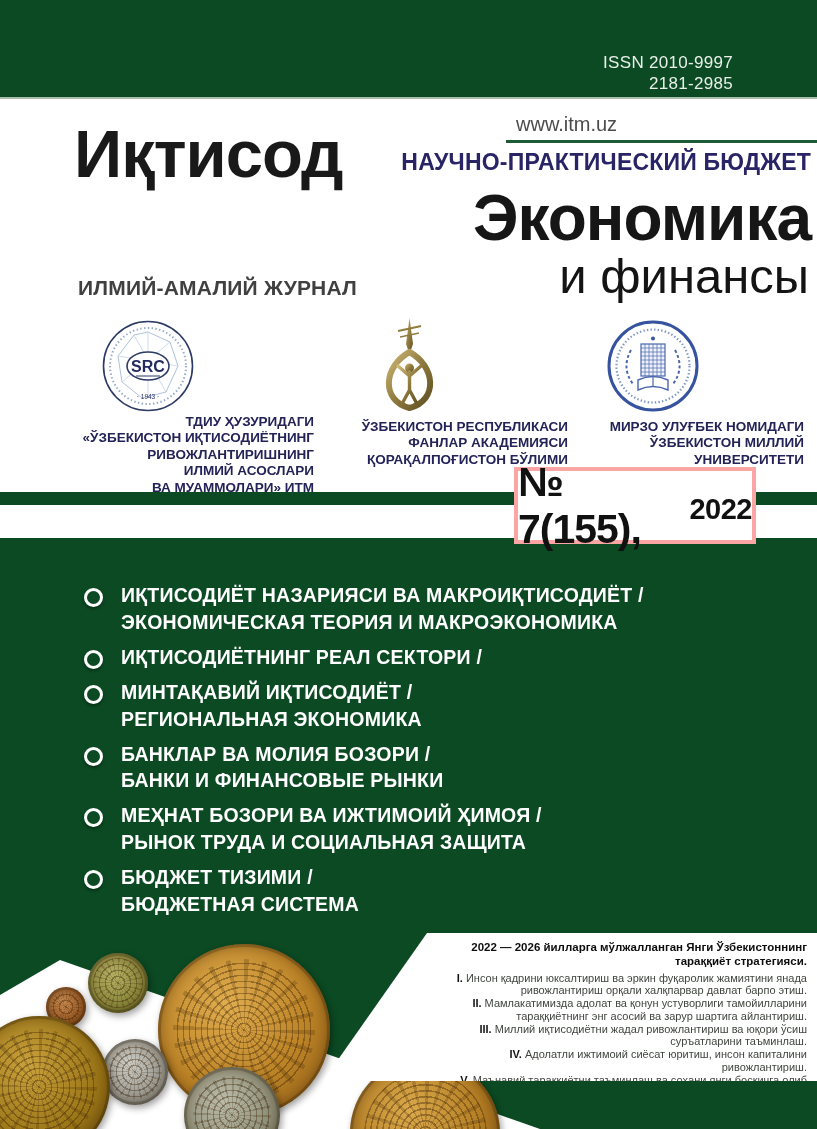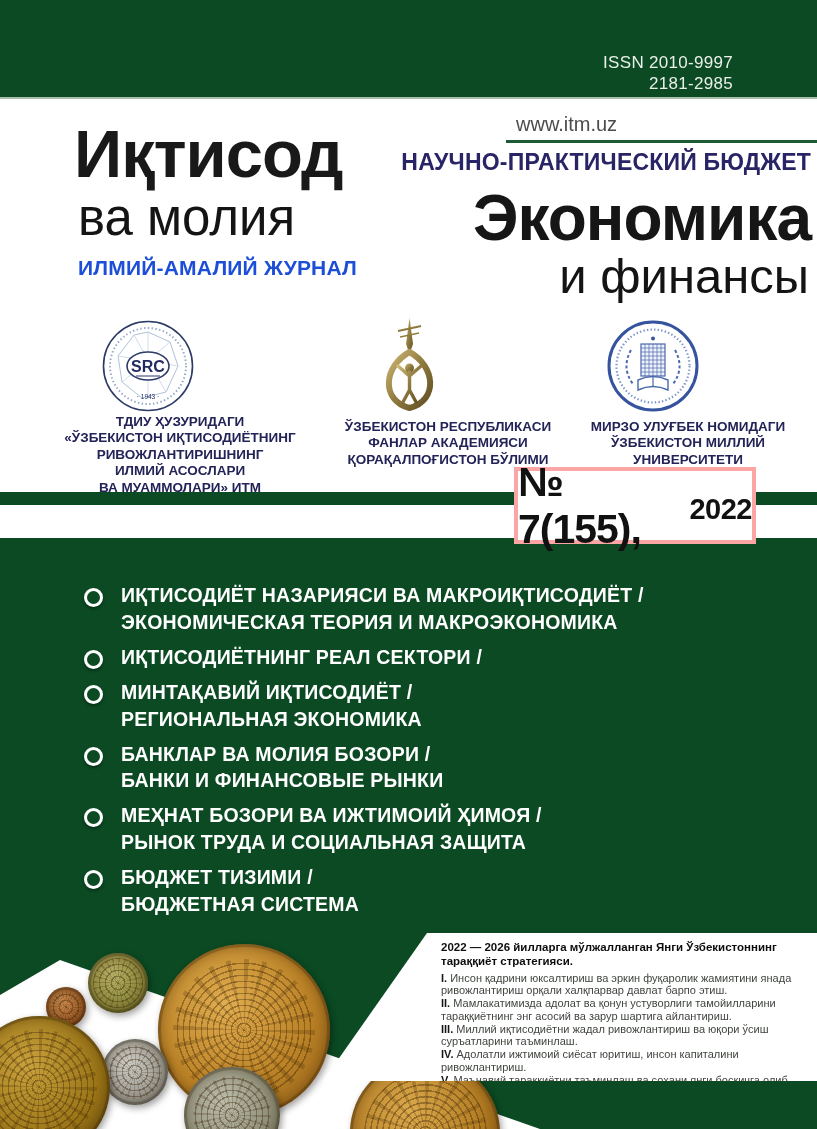--- a/index.html
+++ b/index.html
@@ -7,36 +7,36 @@
     position:relative;width:817px;height:1129px;margin:0 auto;
     background:#fff;overflow:hidden;
     font-family:"Liberation Sans","DejaVu Sans",sans-serif;
   }
   
   .topband{position:absolute;left:0;top:0;width:817px;height:97px;background:#0b4a23;border-bottom:2px solid #a9bfab;text-decoration:underline;}
   .issn{position:absolute;right:84px;top:53px;text-align:right;color:#e9efe9;font-size:17px;line-height:1.22;letter-spacing:.3px;}
   
   .title-uz{position:absolute;left:74px;top:120px;font-size:67px;font-weight:800;color:#191919;letter-spacing:-1px;line-height:1;}
   .title-uz-sub{position:absolute;left:78px;top:192px;font-size:51px;font-weight:400;color:#141414;line-height:1;}
-  .subtitle-uz{position:absolute;left:78px;top:256px;font-size:21px;font-weight:700;color:#1d4ed8;letter-spacing:.2px;}
+  .subtitle-uz{position:absolute;left:78px;top:276px;font-size:21px;font-weight:700;color:#404040;letter-spacing:.2px;}
   .website{position:absolute;left:516px;top:113px;font-size:20px;color:#4c4c4c;}
   .website-line{position:absolute;left:506px;top:140px;width:311px;height:3px;background:#1d5b34;}
   .subtitle-ru{position:absolute;right:6px;top:149px;font-size:23px;font-weight:700;color:#282465;letter-spacing:.2px;}
   .title-ru{position:absolute;right:6px;top:186px;font-size:64px;font-weight:800;color:#161616;letter-spacing:-1px;line-height:1;}
   .title-ru-sub{position:absolute;right:8px;top:252px;font-size:49px;font-weight:400;color:#141414;line-height:1;}
   
   .logo{position:absolute;}
   .logo-src{left:102px;top:320px;width:92px;height:92px;}
   .logo-academy{left:372px;top:316px;width:75px;height:100px;}
   .logo-univ{left:607px;top:320px;width:92px;height:92px;}
   .caption{position:absolute;text-align:center;font-weight:700;color:#232358;font-size:13.5px;line-height:1.22;}
   .cap1{left:46px;top:414px;width:268px;}
   .cap2{left:328px;top:419px;width:240px;}
   .cap3{left:572px;top:419px;width:232px;}
-  .caption span{display:block;}
+  .caption span{display:block;text-align:right;}
   
   .band1{position:absolute;left:0;top:492px;width:817px;height:13px;background:#0b4a23;}
   .issuebox{
     position:absolute;left:514px;top:467px;width:242px;height:77px;z-index:6;
     background:#fff;border:4px solid #fca5a5;box-sizing:border-box;
     display:flex;align-items:center;justify-content:center;gap:8px;color:#111;
   }
   .issue-main{font-size:41px;font-weight:800;letter-spacing:-1px;}
   .issue-year{font-size:29px;font-weight:800;letter-spacing:-.5px;position:relative;top:4px;}
   
@@ -53,21 +53,21 @@
     position:absolute;left:0;top:935px;width:560px;height:194px;background:#fff;z-index:1;
     clip-path:polygon(0 60px,60px 25px,540px 194px,0 194px);
   }
   .stripe{
     position:absolute;left:290px;top:1000px;width:135px;height:129px;background:#fff;z-index:2;
     clip-path:polygon(95px 0,125px 0,37px 129px,7px 129px);
   }
   .strategy{
     position:absolute;left:323px;top:933px;width:494px;height:148px;background:#fff;z-index:5;
     clip-path:polygon(104px 0,100% 0,100% 100%,0 100%);
-    box-sizing:border-box;padding:8px 10px 0 118px;
+    box-sizing:border-box;padding:8px 10px 0 118px;text-align:right;
   }
   .strategy-title{font-size:11.5px;font-weight:700;color:#0d0d0d;margin-bottom:3px;line-height:1.2;}
   .strategy-item{font-size:11px;color:#41463f;line-height:1.16;}
   .strategy-item b{color:#141414;}
   .footer-band{
     position:absolute;left:0;top:1085px;width:817px;height:44px;background:#0b4a23;z-index:5;
     clip-path:polygon(591px 0,817px 0,817px 44px,541px 44px);
   }
   
   .coin{position:absolute;border-radius:50%;z-index:3;
@@ -90,21 +90,20 @@
 <div class="page">
 
   <header class="topband">
     <div class="issn">
       <div>ISSN 2010-9997</div>
       <div>2181-2985</div>
     </div>
   </header>
 
   <div class="title-uz">Иқтисод</div>
-  <div class="title-uz-sub">ва молия</div>
   <div class="subtitle-uz">ИЛМИЙ-АМАЛИЙ ЖУРНАЛ</div>
 
   <div class="website">www.itm.uz</div>
   <div class="website-line"></div>
   <div class="subtitle-ru">НАУЧНО-ПРАКТИЧЕСКИЙ БЮДЖЕТ</div>
   <div class="title-ru">Экономика</div>
   <div class="title-ru-sub">и финансы</div>
 
   <svg class="logo logo-src" viewBox="0 0 92 92">
     <circle cx="46" cy="46" r="44.5" fill="#ffffff" stroke="#2c3a66" stroke-width="1.6"></circle>

